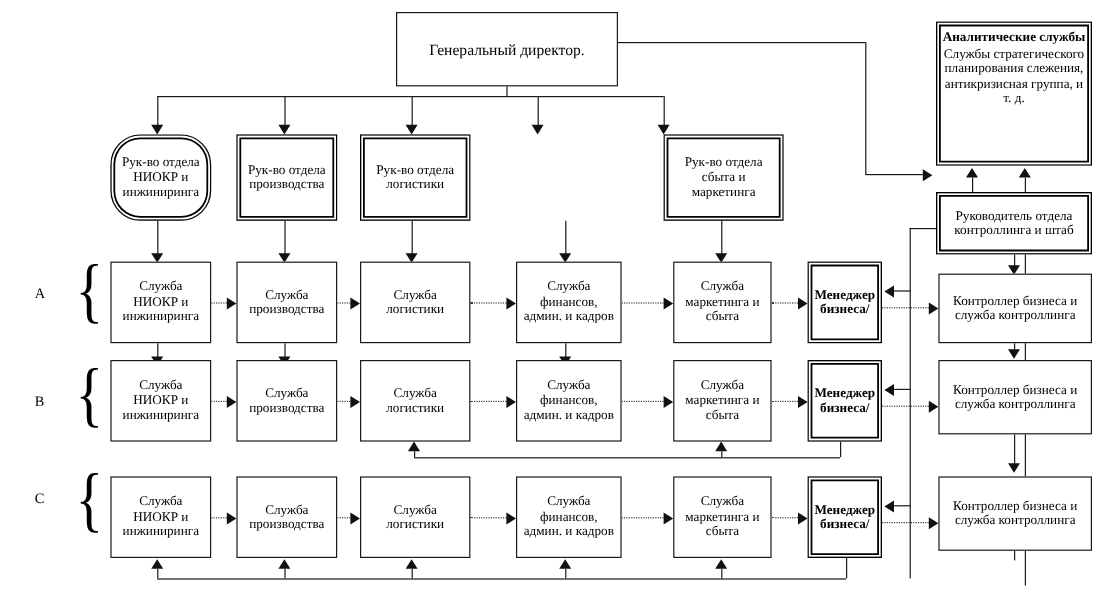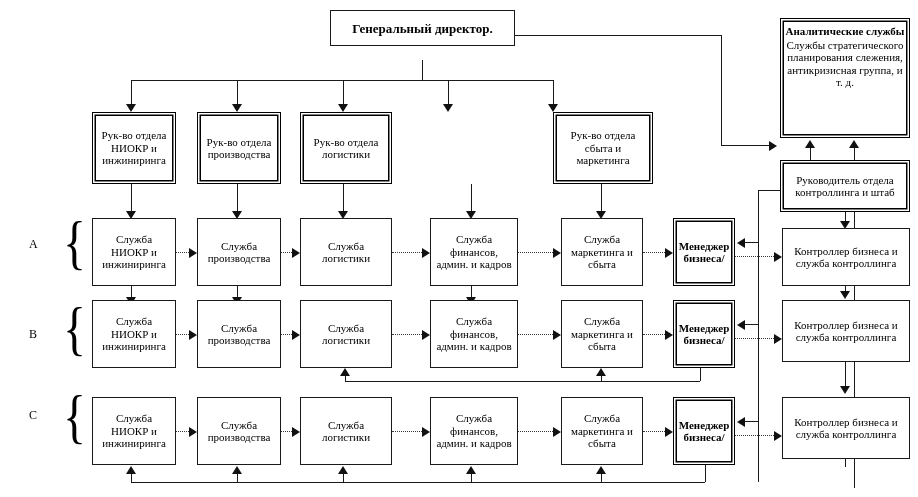--- a/index.html
+++ b/index.html
@@ -31,21 +31,21 @@
   .ar.left{border-top:5px solid transparent;border-bottom:5px solid transparent;border-right:8px solid #111;}
 
   .brace{position:absolute;font-size:60px;line-height:60px;font-family:"Liberation Serif",serif;
          font-weight:300;z-index:4;transform:scaleX(0.8);}
 </style>
 </head>
 <body>
 
 <div id="stage">
 
-  <div class="box" style="left:330px;top:10px;width:185px;height:36px;font-size:13px;font-weight:bold;line-height:15px;">
+  <div class="box" style="left:330px;top:10px;width:185px;height:62px;font-size:13px;font-weight:normal;line-height:15px;">
     <span>Генеральный директор.</span>
   </div>
 
   <div class="h" style="left:515px;top:35px;width:206px;"></div>
   <div class="v" style="left:721px;top:35px;height:110px;"></div>
   <div class="h" style="left:721px;top:145px;width:48px;"></div>
   <div class="ar right" style="left:769px;top:141px;"></div>
 
   <div class="v" style="left:422px;top:60px;height:20px;"></div>
   <div class="h" style="left:131px;top:80px;width:422px;"></div>
@@ -54,21 +54,21 @@
   <div class="ar down" style="left:126px;top:104px;"></div>
   <div class="v" style="left:237px;top:80px;height:27px;"></div>
   <div class="ar down" style="left:232px;top:104px;"></div>
   <div class="v" style="left:343px;top:80px;height:27px;"></div>
   <div class="ar down" style="left:338px;top:104px;"></div>
   <div class="v" style="left:448px;top:80px;height:27px;"></div>
   <div class="ar down" style="left:443px;top:104px;"></div>
   <div class="v" style="left:553px;top:80px;height:27px;"></div>
   <div class="ar down" style="left:548px;top:104px;"></div>
 
-  <div class="box dbl" style="left:92px;top:112px;width:84px;height:72px;">
+  <div class="box dbl" style="left:92px;top:112px;width:84px;height:72px;border-radius:25px;">
     <span>Рук-во отдела НИОКР и инжиниринга</span>
   </div>
   <div class="box dbl" style="left:300px;top:112px;width:92px;height:72px;">
     <span>Рук-во отдела логистики</span>
   </div>
   <div class="box dbl" style="left:197px;top:112px;width:84px;height:72px;">
     <span>Рук-во отдела производства</span>
   </div>
   <div class="box dbl" style="left:553px;top:112px;width:100px;height:72px;">
     <span>Рук-во отдела сбыта и маркетинга</span>

